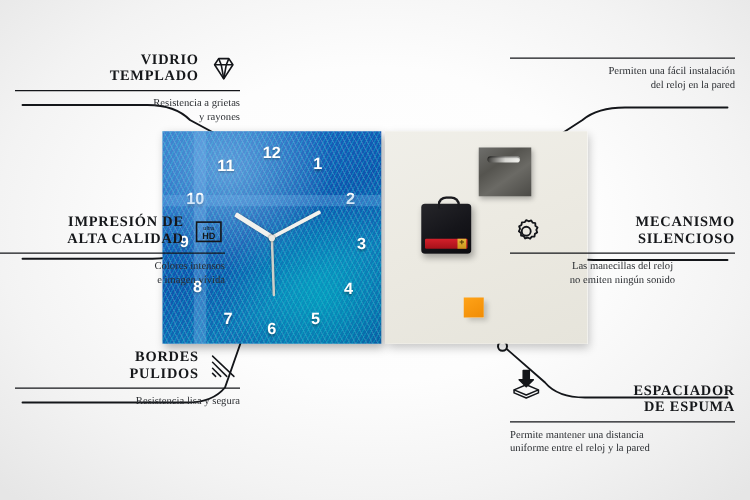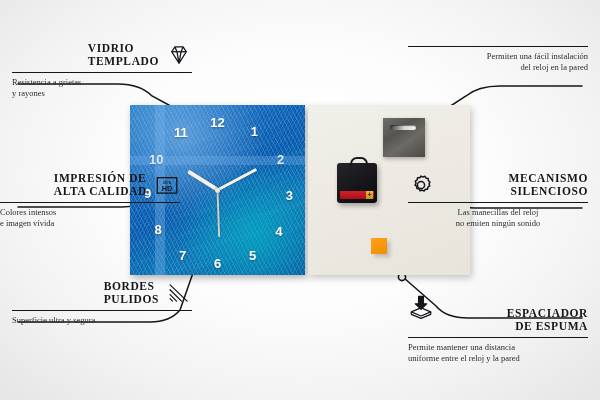--- a/index.html
+++ b/index.html
@@ -94,21 +94,21 @@
     position:absolute;left:63px;top:133px;width:16px;height:16px;
     background:linear-gradient(150deg,#ffa318 0%,#f08c05 100%);
     box-shadow:3px 3px 4px rgba(0,0,0,.18);
   }
 
   
   #connectors{position:absolute;left:0;top:0;width:600px;height:400px;pointer-events:none;}
 
   
   .feature{position:absolute;width:180px;}
-  .feature.left{text-align:left;}
+  .feature.left{text-align:right;}
   .feature.right{text-align:left;}
   .f-head{display:flex;align-items:center;gap:7px;}
   .feature.left .f-head{justify-content:flex-end;}
   .feature.right .f-head{justify-content:flex-start;flex-direction:row-reverse;}
   .f-title{
     font-family:"Liberation Serif",serif;font-weight:700;
     font-size:11.5px;line-height:13px;letter-spacing:.6px;color:#15171a;
     text-transform:uppercase;white-space:pre-line;
   }
   .f-rule{height:1.4px;background:#14161a;margin:4px 0 4px;}
@@ -226,21 +226,21 @@
       <svg class="f-icon" viewBox="0 0 32 32">
         <g stroke="#14161a" stroke-width="1.5" stroke-linecap="round">
           <path d="M5 6 L26 26"></path>
             <path d="M5 12 L19 26"></path>
             <path d="M5 18 L13 26"></path>
             <path d="M5 23 L8 26"></path>
         </g>
       </svg>
     </div>
     <div class="f-rule"></div>
-    <div class="f-sub">Superficie ultra y segura</div>
+    <div class="f-sub">Resistencia lisa y segura</div>
   </div>
 
   <div class="feature right" id="feature-hangers">
     <div class="f-rule"></div>
     <div class="f-sub" style="text-align:right;">Permiten una fácil instalación
 del reloj en la pared</div>
   </div>
 
   <div class="feature right" id="feature-mechanism">
     <div class="f-head">

